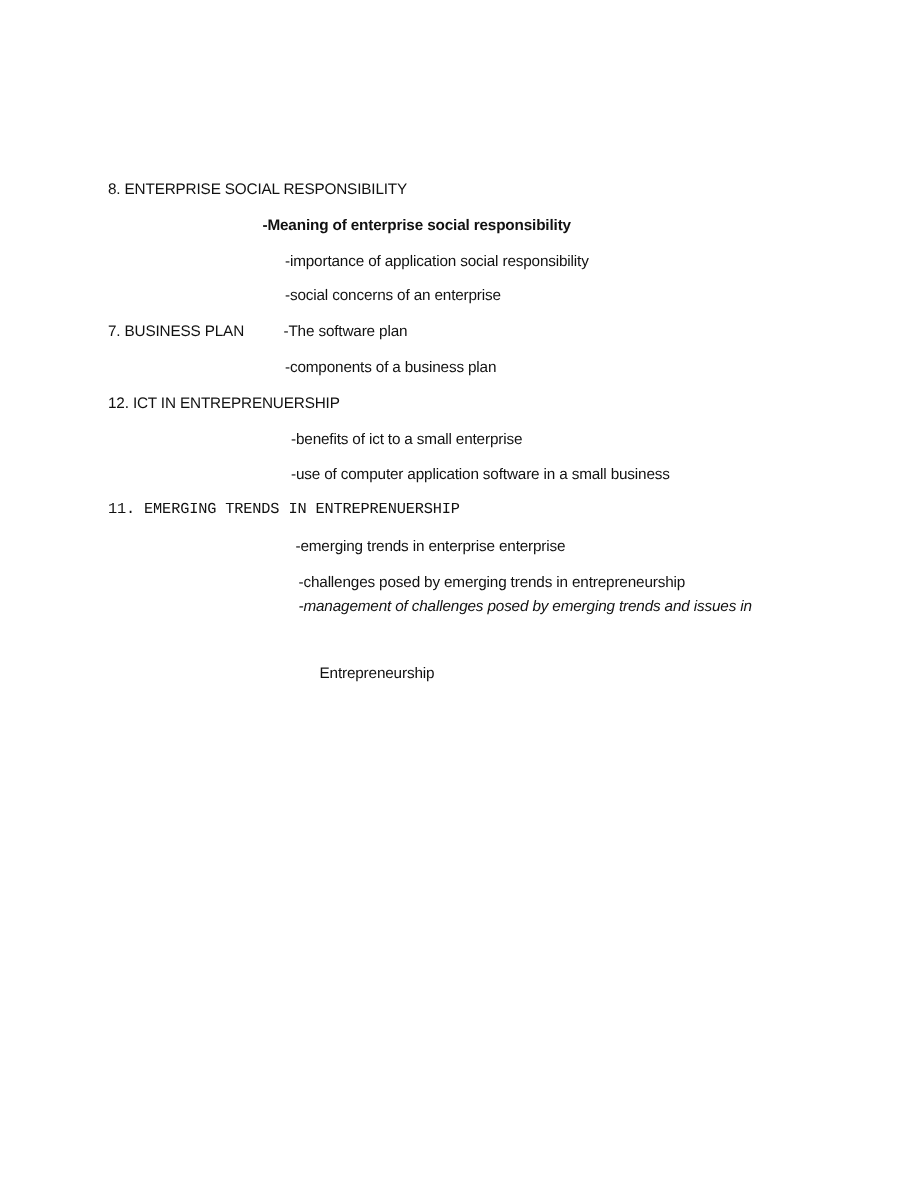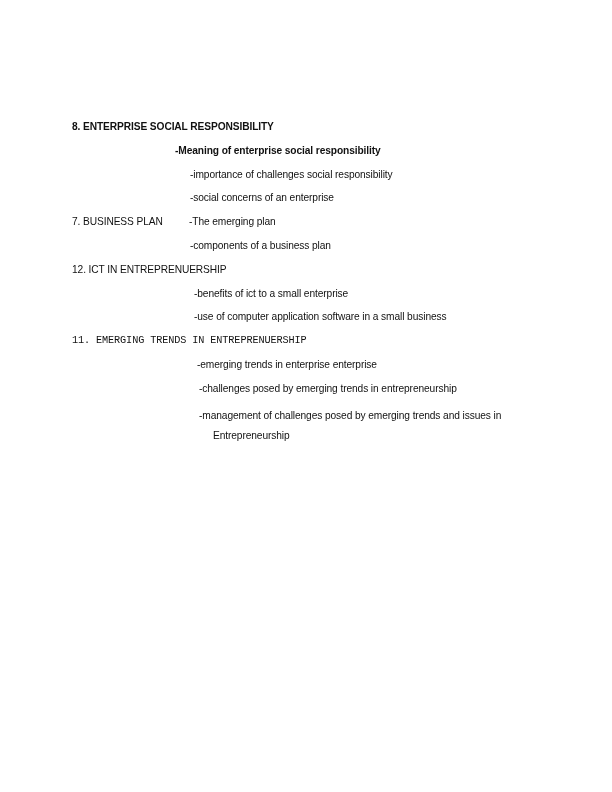--- a/index.html
+++ b/index.html
@@ -4,31 +4,31 @@
 <style>
   html, body { margin:0; padding:0; background:#ffffff; }
   body { width:612px; height:792px; position:relative; overflow:hidden;
          font-family:"Liberation Sans", sans-serif; color:#111; font-size:10.2px; }
   .line { position:absolute; white-space:nowrap; line-height:12px; letter-spacing:-0.1px; }
 </style>
 </head>
 <body>
 
 <div>
-  <div class="line" style="left:72px;top:121px;font-weight:bold;">8. ENTERPRISE SOCIAL RESPONSIBILITY</div>
+  <div class="line" style="left:72px;top:121px;">8. ENTERPRISE SOCIAL RESPONSIBILITY</div>
   <div class="line" style="left:175px;top:145px;font-weight:bold;">-Meaning of enterprise social responsibility</div>
-  <div class="line" style="left:190px;top:169px;">-importance of challenges social responsibility</div>
+  <div class="line" style="left:190px;top:169px;">-importance of application social responsibility</div>
   <div class="line" style="left:190px;top:192px;">-social concerns of an enterprise</div>
 
   <div class="line" style="left:72px;top:216px;">7. BUSINESS PLAN</div>
-  <div class="line" style="left:189px;top:216px;">-The emerging plan</div>
+  <div class="line" style="left:189px;top:216px;">-The software plan</div>
   <div class="line" style="left:190px;top:240px;">-components of a business plan</div>
 
   <div class="line" style="left:72px;top:264px;">12. ICT IN ENTREPRENUERSHIP</div>
   <div class="line" style="left:194px;top:288px;">-benefits of ict to a small enterprise</div>
   <div class="line" style="left:194px;top:311px;">-use of computer application software in a small business</div>
 
   <div class="line" style="left:72px;top:335px;font-family:Liberation Mono, monospace;">11. EMERGING TRENDS IN ENTREPRENUERSHIP</div>
   <div class="line" style="left:197px;top:359px;">-emerging trends in enterprise enterprise</div>
   <div class="line" style="left:199px;top:383px;">-challenges posed by emerging trends in entrepreneurship</div>
-  <div class="line" style="left:199px;top:410px;">-management of challenges posed by emerging trends and issues in</div>
-  <div class="line" style="left:213px;top:430px;">Entrepreneurship</div>
+  <div class="line" style="left:199px;top:399px;font-style:italic;">-management of challenges posed by emerging trends and issues in</div>
+  <div class="line" style="left:213px;top:444px;">Entrepreneurship</div>
 </div>
 
 </body></html>

